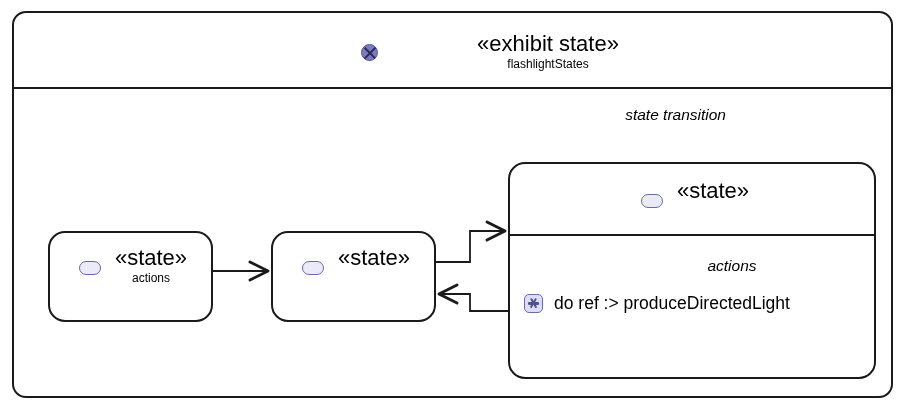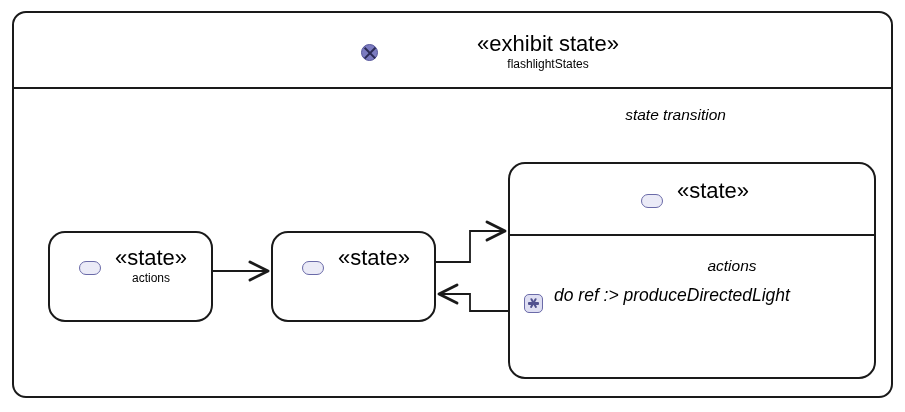--- a/index.html
+++ b/index.html
@@ -174,15 +174,15 @@
   <div class="state-icon" style="left:641px; top:194px;"></div>
   <div class="center-block" style="left:673px; top:178px; width:80px;">
     <div class="kw">«state»</div>
   </div>
 
   <div class="txt compartment-label" style="left:509px; top:257px; width:366px; text-align:center;padding-left:40px;">actions</div>
 
   <div class="action-icon" style="left:524px; top:294px;">
       <span></span>
     </div>
-  <div class="txt action-text" style="left:554px; top:285px;font-style:italic;">do ref :&gt; produceDirectedLight</div>
+  <div class="txt action-text" style="left:554px; top:293px;">do ref :&gt; produceDirectedLight</div>
 
 </div>
 
 </body></html>

